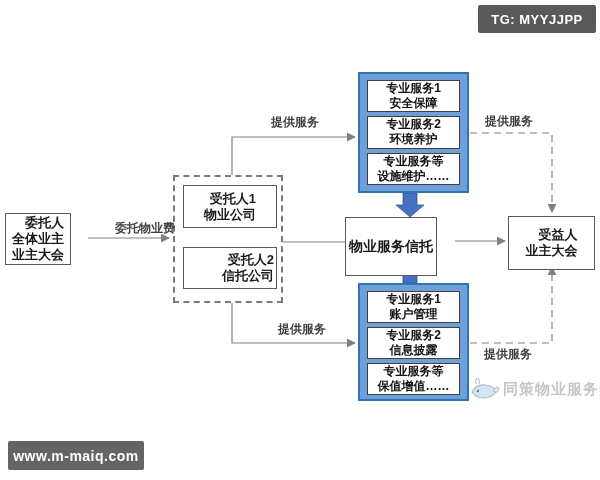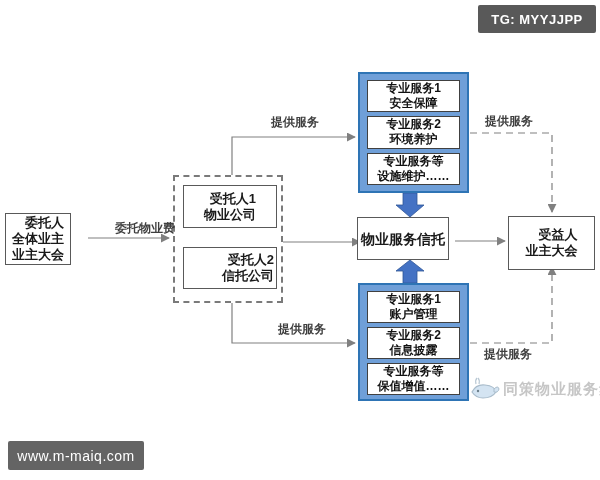--- a/index.html
+++ b/index.html
@@ -27,21 +27,21 @@
   }
   .flabel{
     color:#3f3f3f;font-weight:bold;font-size:12px;text-align:center;z-index:2;
   }
   .badge{
     background:#595959;color:#ffffff;border-radius:2px;z-index:5;
     display:flex;align-items:center;justify-content:center;
     font-weight:bold;letter-spacing:0.5px;
   }
   #tg-badge{font-size:13px;}
-  #url-badge{font-size:14px;font-weight:400;background:#646464;}
+  #url-badge{font-size:14px;font-weight:700;background:#646464;}
   #connector-layer{position:absolute;left:0;top:0;z-index:1;}
   .wm-text{
     color:#c6c6c6;font-weight:bold;font-size:15px;letter-spacing:1px;z-index:4;
     white-space:nowrap;
   }
 </style>
 </head>
 <body>
 
 <svg id="connector-layer" width="600" height="480" viewBox="0 0 600 480">
@@ -74,21 +74,21 @@
 业主大会</div>
 
 <div class="abs flabel" style="left:93px;top:220px;width:82px;text-align:right;">委托物业费</div>
 
 <div class="abs dashedbox" style="left:173px;top:175px;width:110px;height:128px;"></div>
 <div class="abs node" style="left:183px;top:185px;width:94px;height:43px;">受托人1
 物业公司</div>
 <div class="abs node" style="left:183px;top:247px;width:94px;height:42px;padding-left:36px;">受托人2
 信托公司</div>
 
-<div class="abs node" style="left:357px;top:217px;width:92px;height:43px;font-size:14px;">物业服务信托</div>
+<div class="abs node" style="left:345px;top:217px;width:92px;height:59px;font-size:14px;font-family:Liberation Serif, serif;">物业服务信托</div>
 
 <div class="abs node" style="left:508px;top:216px;width:87px;height:54px;">受益人
 业主大会</div>
 
 <div class="abs flabel" style="left:245px;top:114px;width:100px;">提供服务</div>
 <div class="abs flabel" style="left:252px;top:321px;width:100px;">提供服务</div>
 <div class="abs flabel" style="left:464px;top:113px;width:90px;">提供服务</div>
 <div class="abs flabel" style="left:463px;top:346px;width:90px;">提供服务</div>
 
 <div class="abs container" style="left:358px;top:72px;width:111px;height:121px;">

